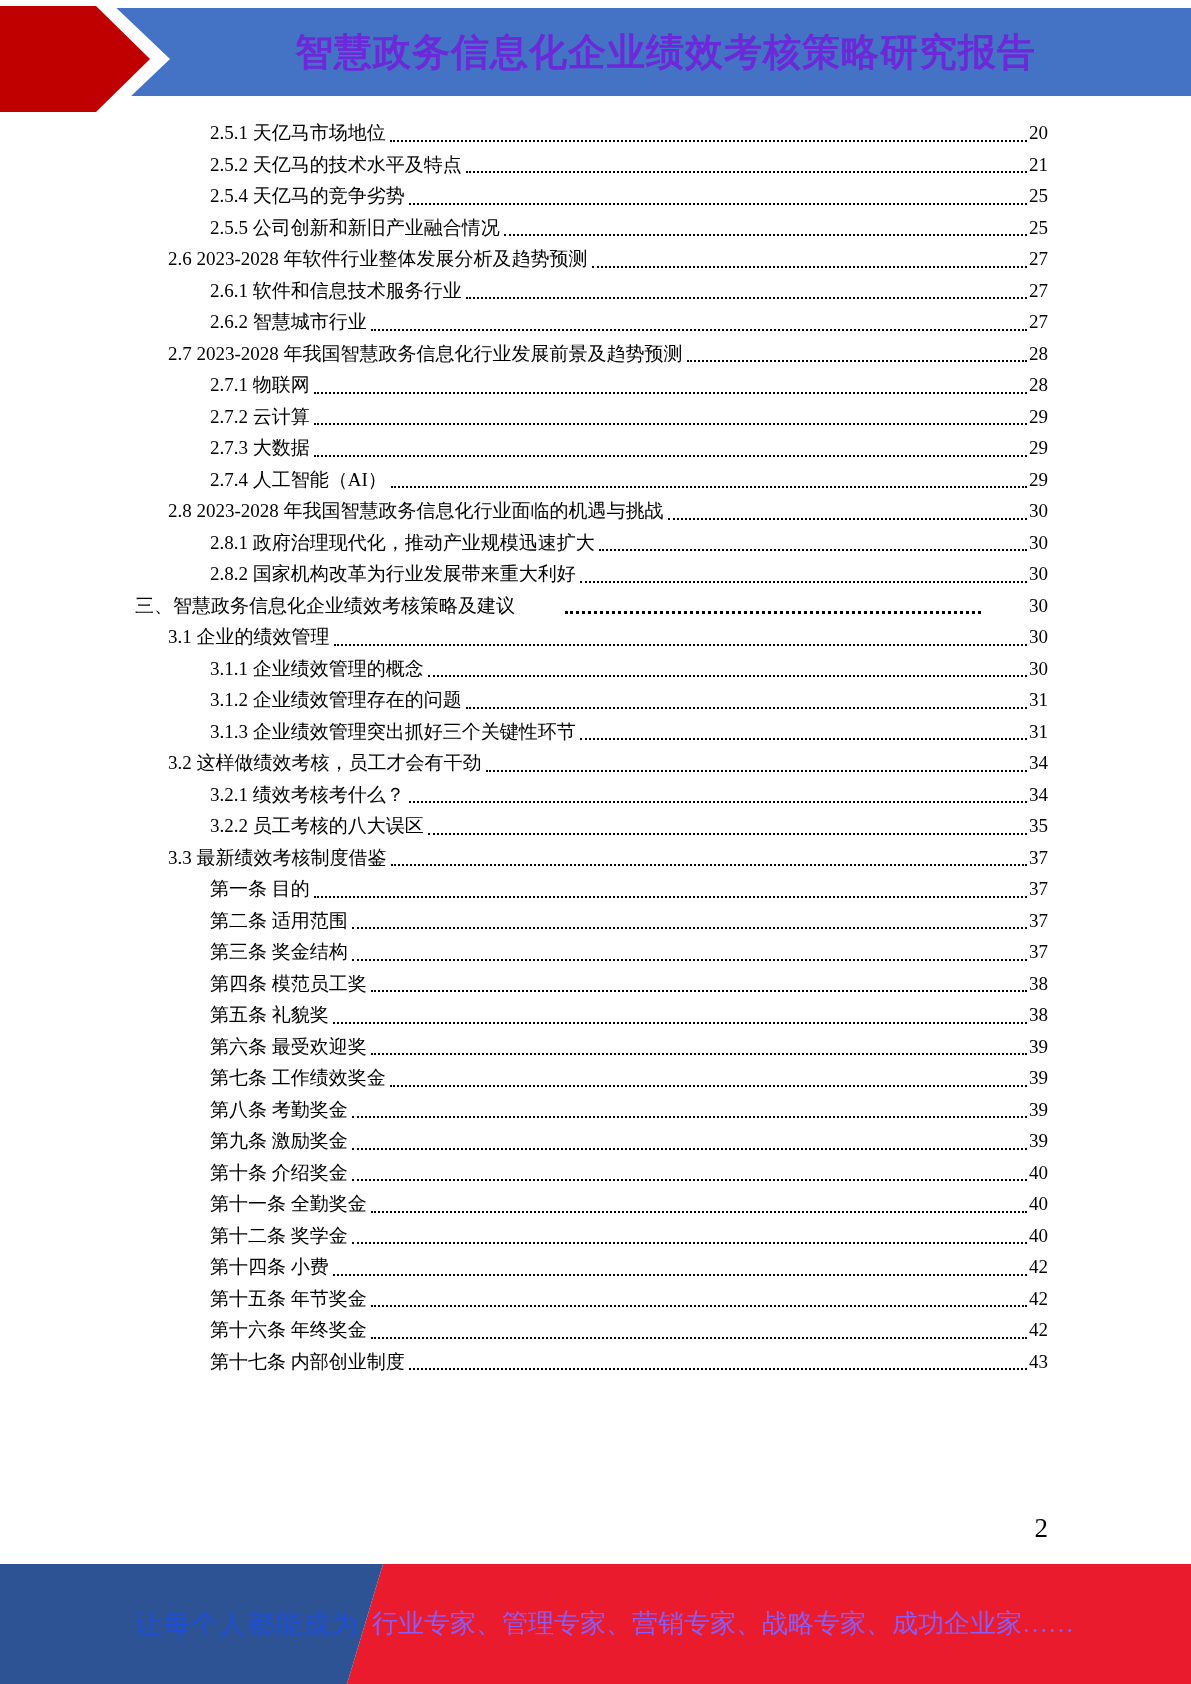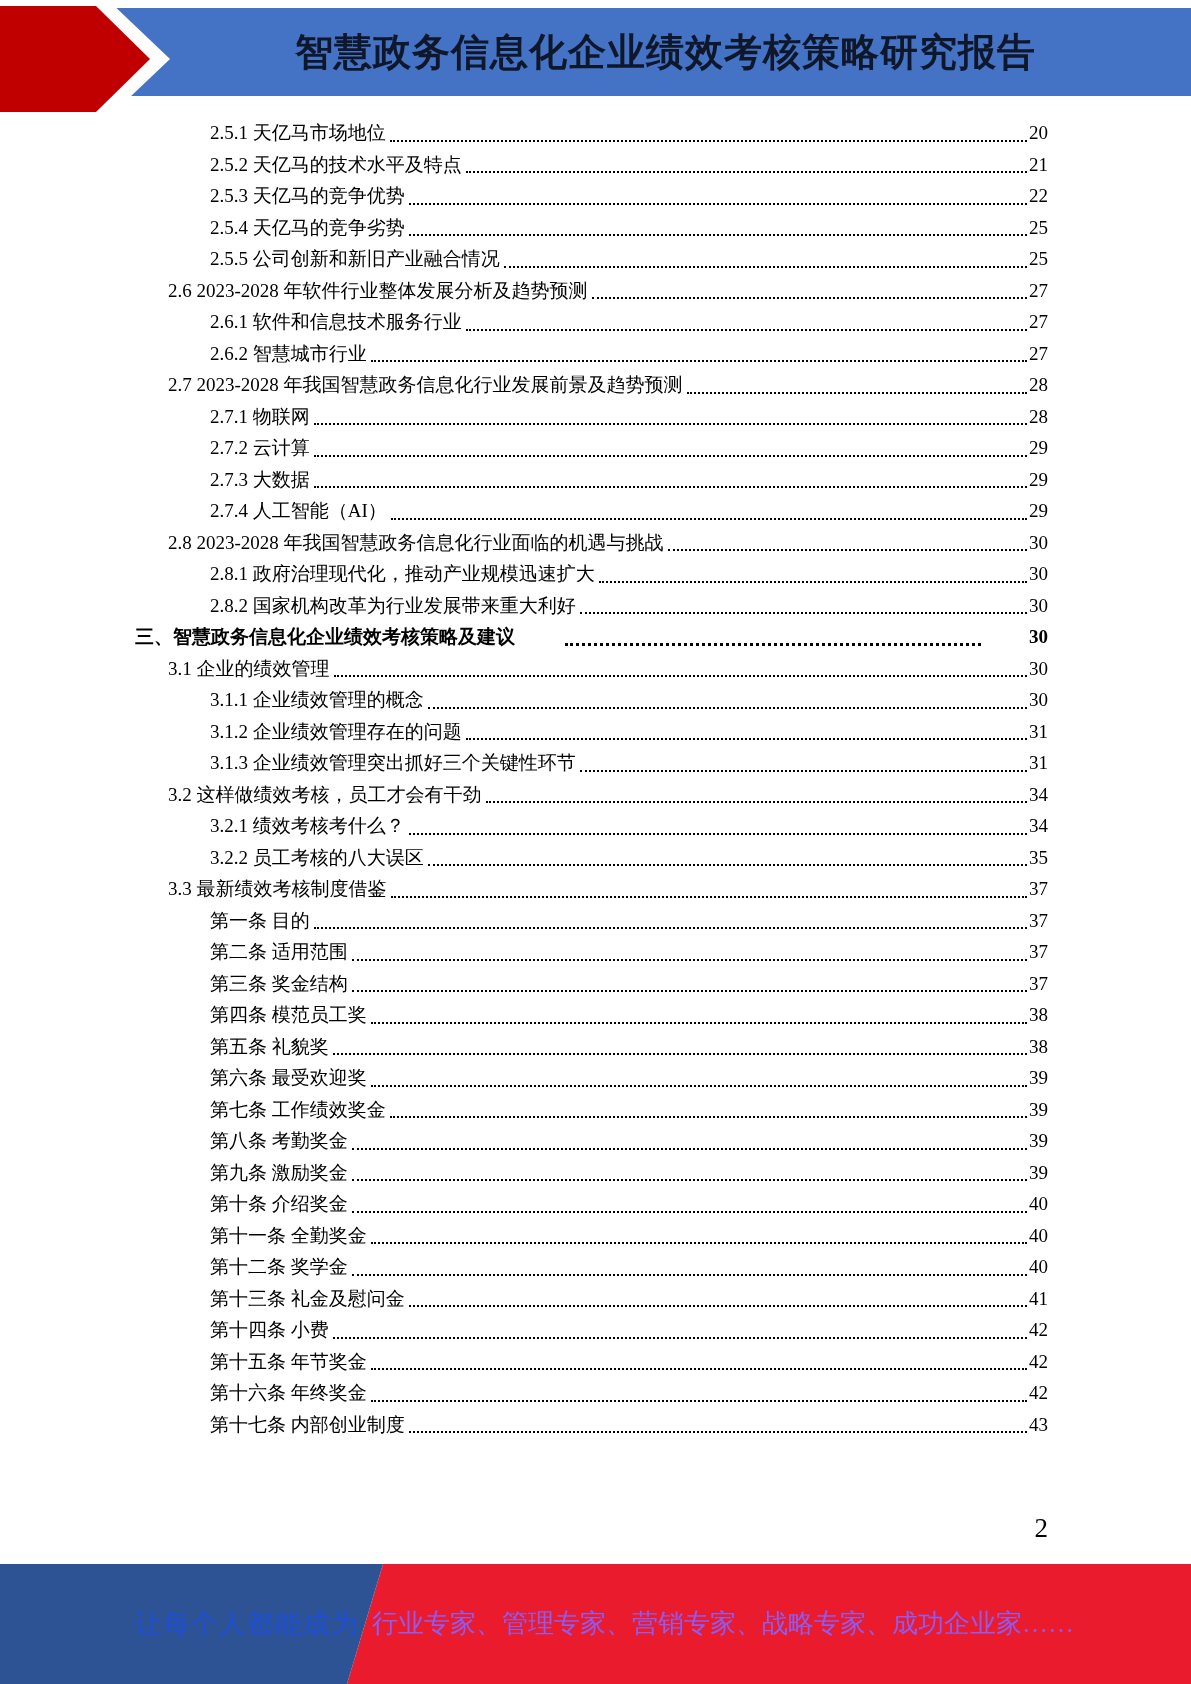--- a/index.html
+++ b/index.html
@@ -23,34 +23,34 @@
   }
   .hdr-arrow-red {
     position:absolute; top:6px; left:0; width:156px; height:106px;
     background:var(--arrow-red,#C00000);
     clip-path:polygon(0 0, 96px 0, 150px 53px, 96px 106px, 0 106px);
   }
   .hdr-title {
     position:absolute; top:0; left:200px; right:60px; height:104px;
     line-height:104px; text-align:center;
     font-family:"Liberation Sans","DejaVu Sans",sans-serif;
-    font-weight:bold; font-size:38px; color:#0f172a; letter-spacing:1px;
+    font-weight:bold; font-size:38px; color:#6d28d9; letter-spacing:1px;
     white-space:nowrap;
   }
 
   
   .toc { position:absolute; top:117px; left:135px; right:143px; }
   .toc-row {
     display:flex; align-items:flex-end;
     height:31.5px; line-height:31.5px;
     font-size:19px; white-space:nowrap;
   }
   .toc-row.lvl2 { padding-left:33px; }
   .toc-row.lvl3 { padding-left:75px; }
-  .toc-row.bold { font-weight:bold;gap:46px; }
+  .toc-row.bold { font-weight:normal;gap:46px; }
   .toc-label { flex:0 0 auto; }
   .leader {
     flex:1 1 auto; min-width:12px;
     border-bottom:2px dotted #000;
     margin:0 2px 7px 4px; align-self:flex-end;
   }
   .toc-row.bold .leader { border-bottom-width:3px; }
   .toc-page { flex:0 0 auto; }
 
   
@@ -97,25 +97,20 @@
       <span class="toc-label">2.5.1 天亿马市场地位</span>
       <span class="leader"></span>
       <span class="toc-page">20</span>
     </div>
       <div class="toc-row lvl3">
       <span class="toc-label">2.5.2 天亿马的技术水平及特点</span>
       <span class="leader"></span>
       <span class="toc-page">21</span>
     </div>
       <div class="toc-row lvl3">
-      <span class="toc-label">2.5.3 天亿马的竞争优势</span>
-      <span class="leader"></span>
-      <span class="toc-page">22</span>
-    </div>
-      <div class="toc-row lvl3">
       <span class="toc-label">2.5.4 天亿马的竞争劣势</span>
       <span class="leader"></span>
       <span class="toc-page">25</span>
     </div>
       <div class="toc-row lvl3">
       <span class="toc-label">2.5.5 公司创新和新旧产业融合情况</span>
       <span class="leader"></span>
       <span class="toc-page">25</span>
     </div>
       <div class="toc-row lvl2">
@@ -270,25 +265,20 @@
     </div>
       <div class="toc-row lvl3">
       <span class="toc-label">第十一条 全勤奖金</span>
       <span class="leader"></span>
       <span class="toc-page">40</span>
     </div>
       <div class="toc-row lvl3">
       <span class="toc-label">第十二条 奖学金</span>
       <span class="leader"></span>
       <span class="toc-page">40</span>
-    </div>
-      <div class="toc-row lvl3">
-      <span class="toc-label">第十三条 礼金及慰问金</span>
-      <span class="leader"></span>
-      <span class="toc-page">41</span>
     </div>
       <div class="toc-row lvl3">
       <span class="toc-label">第十四条 小费</span>
       <span class="leader"></span>
       <span class="toc-page">42</span>
     </div>
       <div class="toc-row lvl3">
       <span class="toc-label">第十五条 年节奖金</span>
       <span class="leader"></span>
       <span class="toc-page">42</span>

